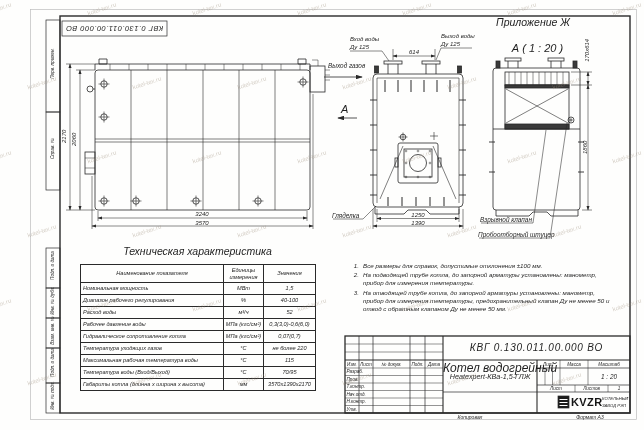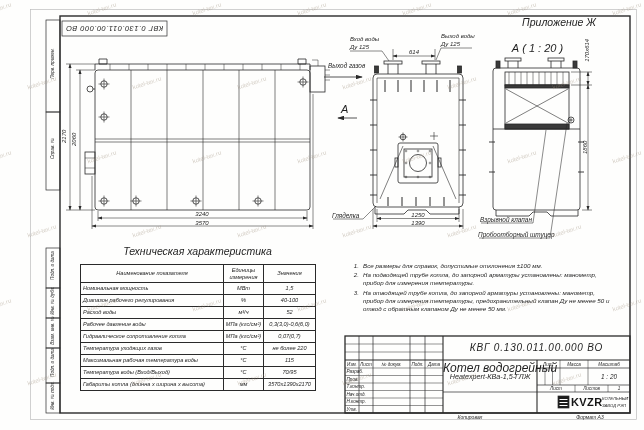--- a/index.html
+++ b/index.html
@@ -158,21 +158,21 @@
     <path stroke-width="0.5" d="M345 344h98M345 352h98M345 368h98M345 375.5h98M345 383h98M345 390.5h98M345 398h98M345 405.5h98"></path>
     <path d="M537 368h93M537 385h93M443 392h187"></path>
     <path stroke-width="0.5" d="M560 360v25M588 360v25M545 368v17M552.5 368v17M575 385v7M608 385v7"></path>
     <rect x="558" y="396" width="11" height="12" fill="#1c1c1c"></rect>
     <path d="M559.5 399.5h8M559.5 402.5h8M559.5 405.5h8" stroke="#ffffff" stroke-width="1"></path>
   </g>
 </svg>
 
 <div class="t fs75 ctr rot180" style="left:62px;top:21px;width:105px;height:15px;line-height:15px;letter-spacing:.5px">КВГ 0.130.011.00.000 ВО</div>
 
-<div class="t fs11" style="left:470px;top:17px;width:126px;text-align:right">Приложение Ж</div>
+<div class="t fs11" style="left:470px;top:17px;width:126px;text-align:center">Приложение Ж</div>
 
 <div class="t fs65" style="left:328px;top:62px">Выход газов</div>
 <div class="t fs9" style="left:341px;top:103px">А</div>
 <div class="t fs6 ctr" style="left:182px;top:211px;width:40px">3240</div>
 <div class="t fs6 ctr" style="left:182px;top:219.5px;width:40px">3570</div>
 <div class="t fs6 ctr rot90" style="left:49px;top:133px;width:30px">2170</div>
 <div class="t fs6 ctr rot90" style="left:59px;top:136px;width:30px">2060</div>
 
 <div class="t fs6" style="left:350px;top:36px">Вход воды</div>
 <div class="t fs6" style="left:350px;top:43.5px">Ду 125</div>

